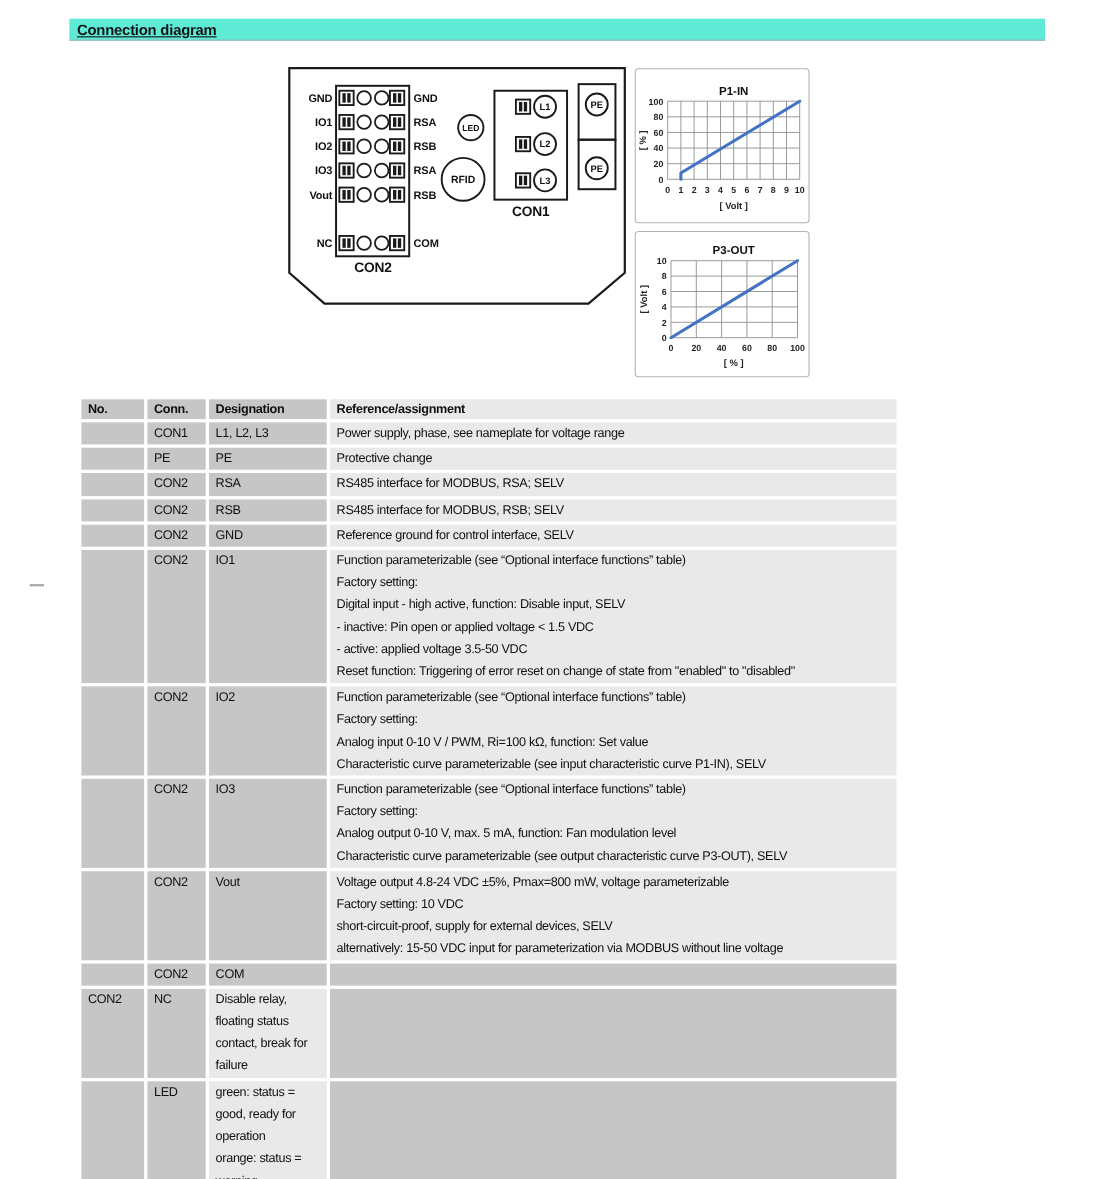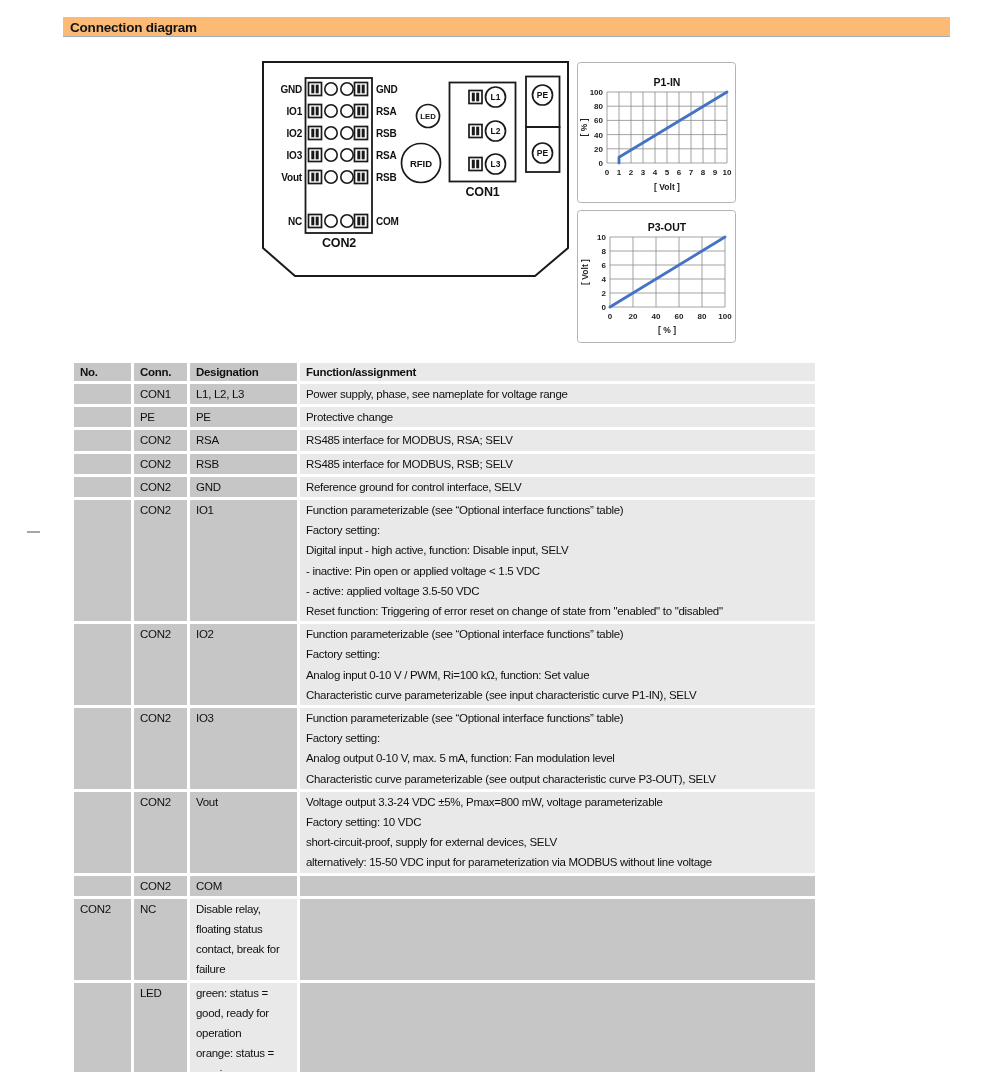--- a/index.html
+++ b/index.html
@@ -1,20 +1,20 @@
 <!DOCTYPE html>
 <html><head>
 <meta charset="utf-8">
 <style>
   html,body{margin:0;padding:0;background:#fff;}
   #page{position:relative;width:1000px;height:1072px;background:#fff;
         font-family:"Liberation Sans",sans-serif;color:#111;}
   
   #titlebar{position:absolute;left:63px;top:17px;width:887px;height:20px;
-            background:#fdba74;border-bottom:1px solid #9fafba;box-sizing:border-box;}
+            background:#5eead4;border-bottom:1px solid #9fafba;box-sizing:border-box;text-decoration:underline;}
   #titlebar .t{font-size:13.5px;font-weight:700;letter-spacing:-0.2px;
                padding:3px 0 0 7px;color:#101417;}
   
   #margin-dash{position:absolute;left:27px;top:531px;width:13px;height:2px;background:#a7a7a7;}
   
   svg{position:absolute;overflow:visible;}
   svg text{font-family:"Liberation Sans",sans-serif;fill:#111;}
   .stroke{stroke:#1a1a1a;fill:none;}
   .fillw{fill:#fff;}
   .lbl{font-size:10px;font-weight:600;letter-spacing:-0.2px;}
@@ -202,21 +202,21 @@
     </g>
     <text x="90" y="123" class="al">[ % ]</text>
     <text x="11" y="62" class="al" transform="rotate(-90 11 62)">[ Volt ]</text>
     <polyline class="curve" points="33.0,97.0 148.0,27.0"></polyline>
   </svg>
 
   <div id="tbl">
     <div class="c g hd">No.</div>
     <div class="c g hd">Conn.</div>
     <div class="c g hd">Designation</div>
-    <div class="c l hd">Function/assignment</div>
+    <div class="c l hd">Reference/assignment</div>
 
     <div class="c g"></div>
     <div class="c g">CON1</div>
     <div class="c g">L1, L2, L3</div>
     <div class="c l fn">Power supply, phase, see nameplate for voltage range</div>
 
     <div class="c g"></div>
     <div class="c g">PE</div>
     <div class="c g">PE</div>
     <div class="c l fn">Protective change</div>
@@ -258,21 +258,21 @@
     <div class="c g">CON2</div>
     <div class="c g">IO3</div>
     <div class="c l fn">Function parameterizable (see “Optional interface functions” table)
 Factory setting:
 Analog output 0-10 V, max. 5 mA, function: Fan modulation level
 Characteristic curve parameterizable (see output characteristic curve P3-OUT), SELV</div>
 
     <div class="c g"></div>
     <div class="c g">CON2</div>
     <div class="c g">Vout</div>
-    <div class="c l fn">Voltage output 3.3-24 VDC ±5%, Pmax=800 mW, voltage parameterizable
+    <div class="c l fn">Voltage output 4.8-24 VDC ±5%, Pmax=800 mW, voltage parameterizable
 Factory setting: 10 VDC
 short-circuit-proof, supply for external devices, SELV
 alternatively: 15-50 VDC input for parameterization via MODBUS without line voltage</div>
 
     <div class="c g"></div>
     <div class="c g">CON2</div>
     <div class="c g">COM</div>
 
     <div class="c g"></div>
     <div class="c g">CON2</div>

